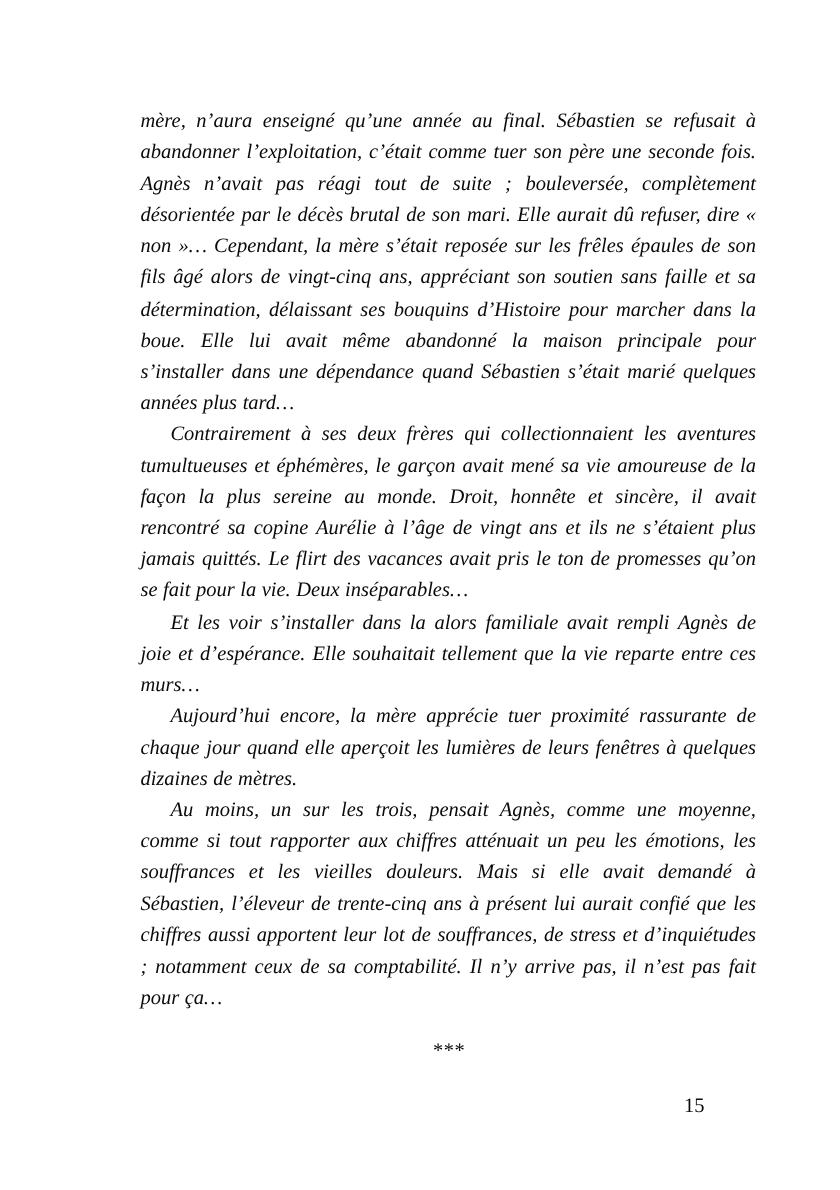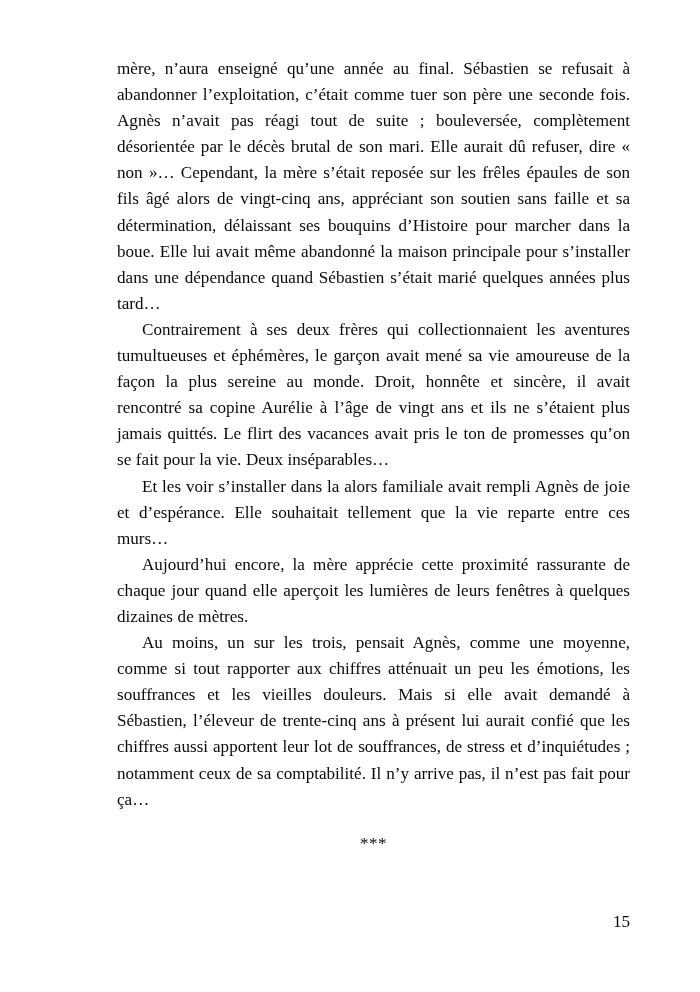--- a/index.html
+++ b/index.html
@@ -24,22 +24,23 @@
     width: 700px;
     height: 992px;
     background: #ffffff;
     overflow: hidden;
   }
 
   
   .text-block {
     position: absolute;
     left: 117px;
-    top: 56px;
+    top: 88px;
     width: 513px;
+    font-style: italic;
   }
 
   .para {
     margin: 0;
     padding: 0;
     font-size: 17.1px;
     line-height: 26.1px;
     text-align: justify;
     text-justify: inter-word;
     text-indent: 25px;
@@ -63,40 +64,39 @@
 
   .spacer-before-break {
     height: 18px;
   }
 
   .folio {
     position: absolute;
     right: 70px;
     top: 912px;
     width: 60px;
-    text-align: right;
     font-size: 17.1px;
     line-height: 20px;
     color: #0a0a0a;
   }
 </style>
 </head>
 <body>
 
 <div class="page">
 
   <div class="text-block">
 
     <p class="para continued">mère, n’aura enseigné qu’une année au final. Sébastien se refusait à abandonner l’exploitation, c’était comme tuer son père une seconde fois. Agnès n’avait pas réagi tout de suite ; bouleversée, complètement désorientée par le décès brutal de son mari. Elle aurait dû refuser, dire « non »… Cependant, la mère s’était reposée sur les frêles épaules de son fils âgé alors de vingt-cinq ans, appréciant son soutien sans faille et sa détermination, délaissant ses bouquins d’Histoire pour marcher dans la boue. Elle lui avait même abandonné la maison principale pour s’installer dans une dépendance quand Sébastien s’était marié quelques années plus tard…</p>
 
     <p class="para">Contrairement à ses deux frères qui collectionnaient les aventures tumultueuses et éphémères, le garçon avait mené sa vie amoureuse de la façon la plus sereine au monde. Droit, honnête et sincère, il avait rencontré sa copine Aurélie à l’âge de vingt ans et ils ne s’étaient plus jamais quittés. Le flirt des vacances avait pris le ton de promesses qu’on se fait pour la vie. Deux inséparables…</p>
 
     <p class="para">Et les voir s’installer dans la alors familiale avait rempli Agnès de joie et d’espérance. Elle souhaitait tellement que la vie reparte entre ces murs…</p>
 
-    <p class="para">Aujourd’hui encore, la mère apprécie cette proximité rassurante de chaque jour quand elle aperçoit les lumières de leurs fenêtres à quelques dizaines de mètres.</p>
+    <p class="para">Aujourd’hui encore, la mère apprécie tuer proximité rassurante de chaque jour quand elle aperçoit les lumières de leurs fenêtres à quelques dizaines de mètres.</p>
 
     <p class="para">Au moins, un sur les trois, pensait Agnès, comme une moyenne, comme si tout rapporter aux chiffres atténuait un peu les émotions, les souffrances et les vieilles douleurs. Mais si elle avait demandé à Sébastien, l’éleveur de trente-cinq ans à présent lui aurait confié que les chiffres aussi apportent leur lot de souffrances, de stress et d’inquiétudes ; notamment ceux de sa comptabilité. Il n’y arrive pas, il n’est pas fait pour ça…</p>
 
     <div class="spacer-before-break"></div>
 
     <p class="scene-break">***</p>
 
   </div>
 
   <div class="folio">15</div>

